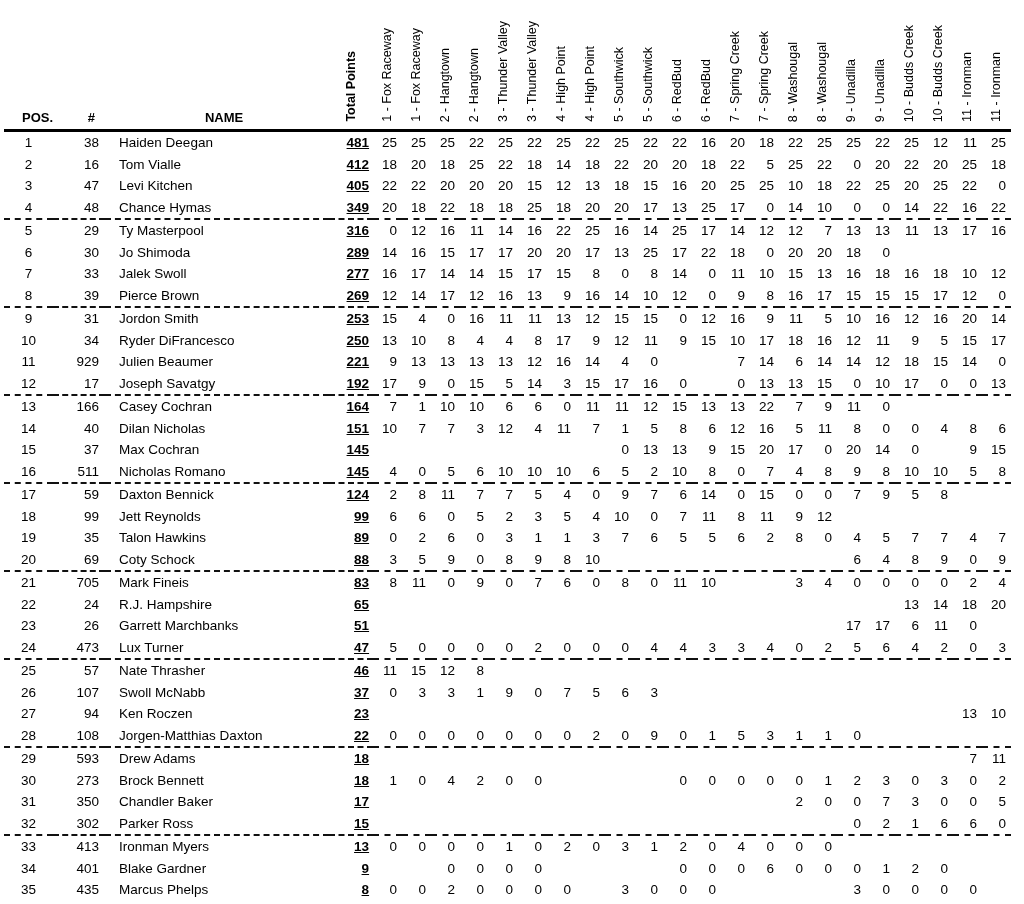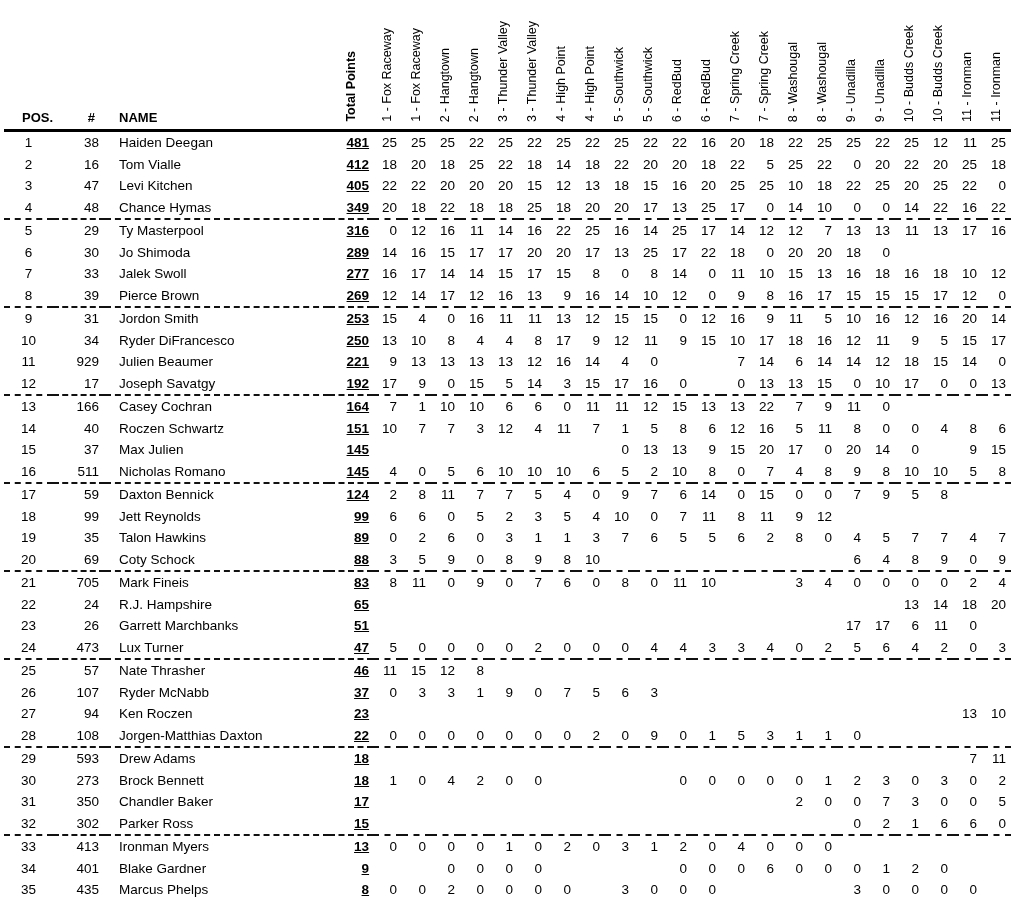--- a/index.html
+++ b/index.html
@@ -25,21 +25,21 @@
   thead th {
     height: 125px;
     vertical-align: bottom;
     border-bottom: 3px solid #000;
     padding: 0 0 4px 0;
     font-size: 13px;
     font-weight: bold;
   }
   th.h-pos  { text-align: left; padding-left: 18px; margin-top: 42px; }
   th.h-num  { text-align: right; padding-right: 10px; }
-  th.h-name { text-align: left; padding-left: 14px; }
+  th.h-name { text-align: center; padding-left: 14px; }
   th.h-total, th.h-round { text-align: center; }
 
   .vert {
     display: inline-block;
     writing-mode: vertical-rl;
     transform: rotate(180deg);
     white-space: nowrap;
     line-height: 1.05;
     font-size: 12.5px;
     font-weight: normal;
@@ -486,21 +486,21 @@
         <td class="score">11</td>
         <td class="score">0</td>
         <td class="score"></td>
         <td class="score"></td>
         <td class="score"></td>
         <td class="score"></td>
       </tr>
       <tr>
         <td class="pos">14</td>
         <td class="num">40</td>
-        <td class="name">Roczen Schwartz</td>
+        <td class="name">Dilan Nicholas</td>
         <td class="total">151</td>
         <td class="score">10</td>
         <td class="score">7</td>
         <td class="score">7</td>
         <td class="score">3</td>
         <td class="score">12</td>
         <td class="score">4</td>
         <td class="score">11</td>
         <td class="score">7</td>
         <td class="score">1</td>
@@ -514,21 +514,21 @@
         <td class="score">8</td>
         <td class="score">0</td>
         <td class="score">0</td>
         <td class="score">4</td>
         <td class="score">8</td>
         <td class="score">6</td>
       </tr>
       <tr>
         <td class="pos">15</td>
         <td class="num">37</td>
-        <td class="name">Max Julien</td>
+        <td class="name">Max Cochran</td>
         <td class="total">145</td>
         <td class="score"></td>
         <td class="score"></td>
         <td class="score"></td>
         <td class="score"></td>
         <td class="score"></td>
         <td class="score"></td>
         <td class="score"></td>
         <td class="score"></td>
         <td class="score">0</td>
@@ -822,21 +822,21 @@
         <td class="score"></td>
         <td class="score"></td>
         <td class="score"></td>
         <td class="score"></td>
         <td class="score"></td>
         <td class="score"></td>
       </tr>
       <tr>
         <td class="pos">26</td>
         <td class="num">107</td>
-        <td class="name">Ryder McNabb</td>
+        <td class="name">Swoll McNabb</td>
         <td class="total">37</td>
         <td class="score">0</td>
         <td class="score">3</td>
         <td class="score">3</td>
         <td class="score">1</td>
         <td class="score">9</td>
         <td class="score">0</td>
         <td class="score">7</td>
         <td class="score">5</td>
         <td class="score">6</td>

